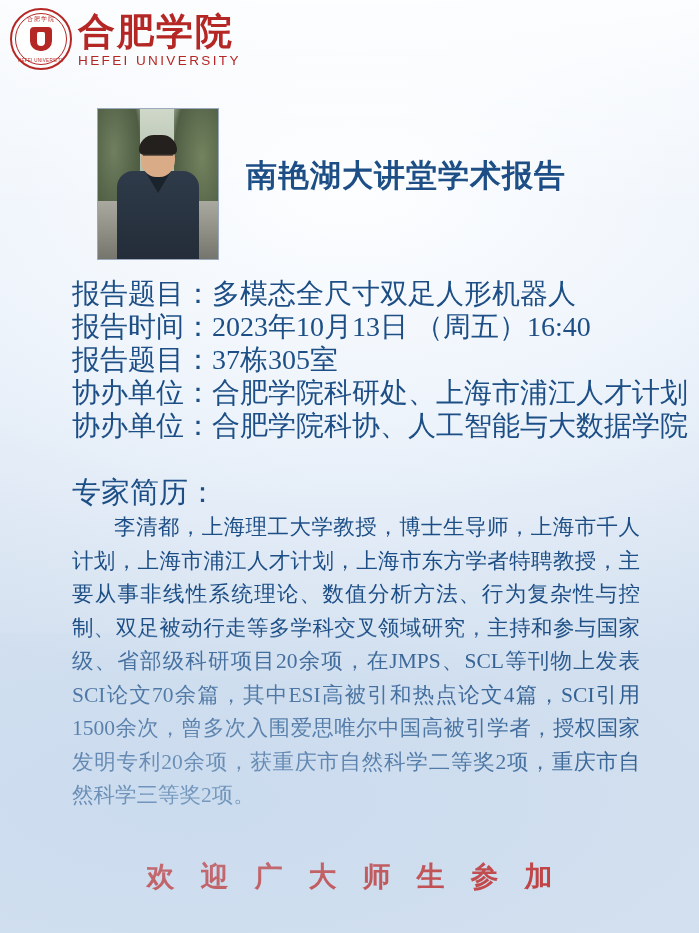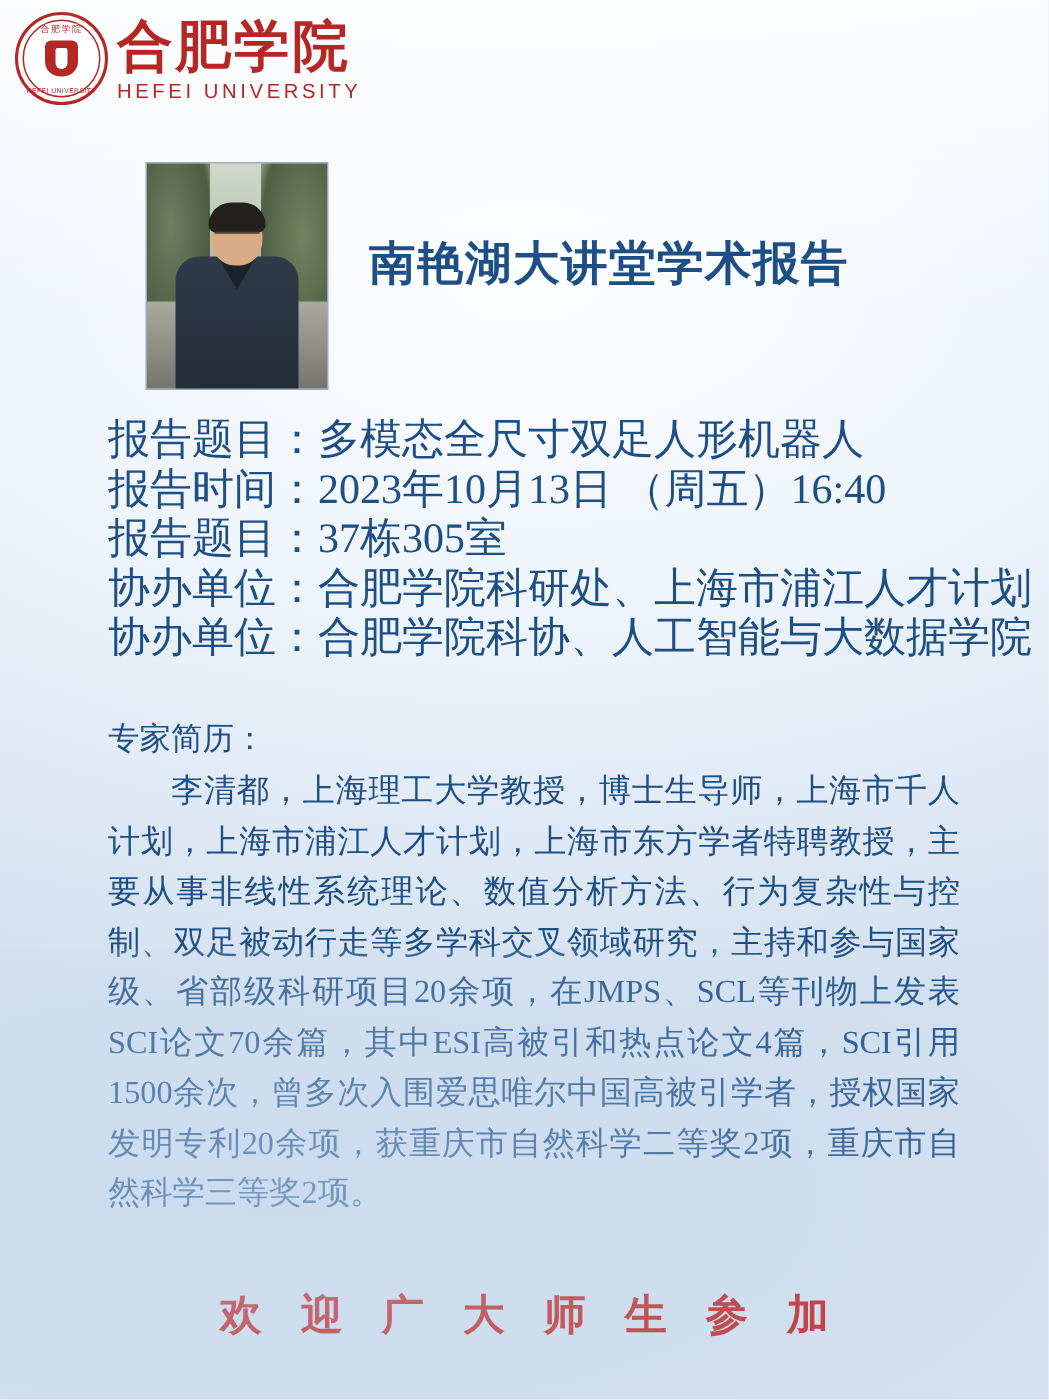--- a/index.html
+++ b/index.html
@@ -238,21 +238,21 @@
     margin-bottom: 2px;
   }
   .info .row .lbl { }
   .info .row .val { }
 
   .bio-label {
     position: absolute;
     left: 72px;
     top: 477px;
     color: #1d4f86;
-    font-size: 21px;
+    font-size: 29px;
     line-height: 31px;
     font-family: "Liberation Serif", "DejaVu Serif", serif;
   }
   .bio {
     position: absolute;
     left: 72px;
     top: 511px;
     width: 568px;
     color: #1d4f86;
     font-size: 21.5px;

